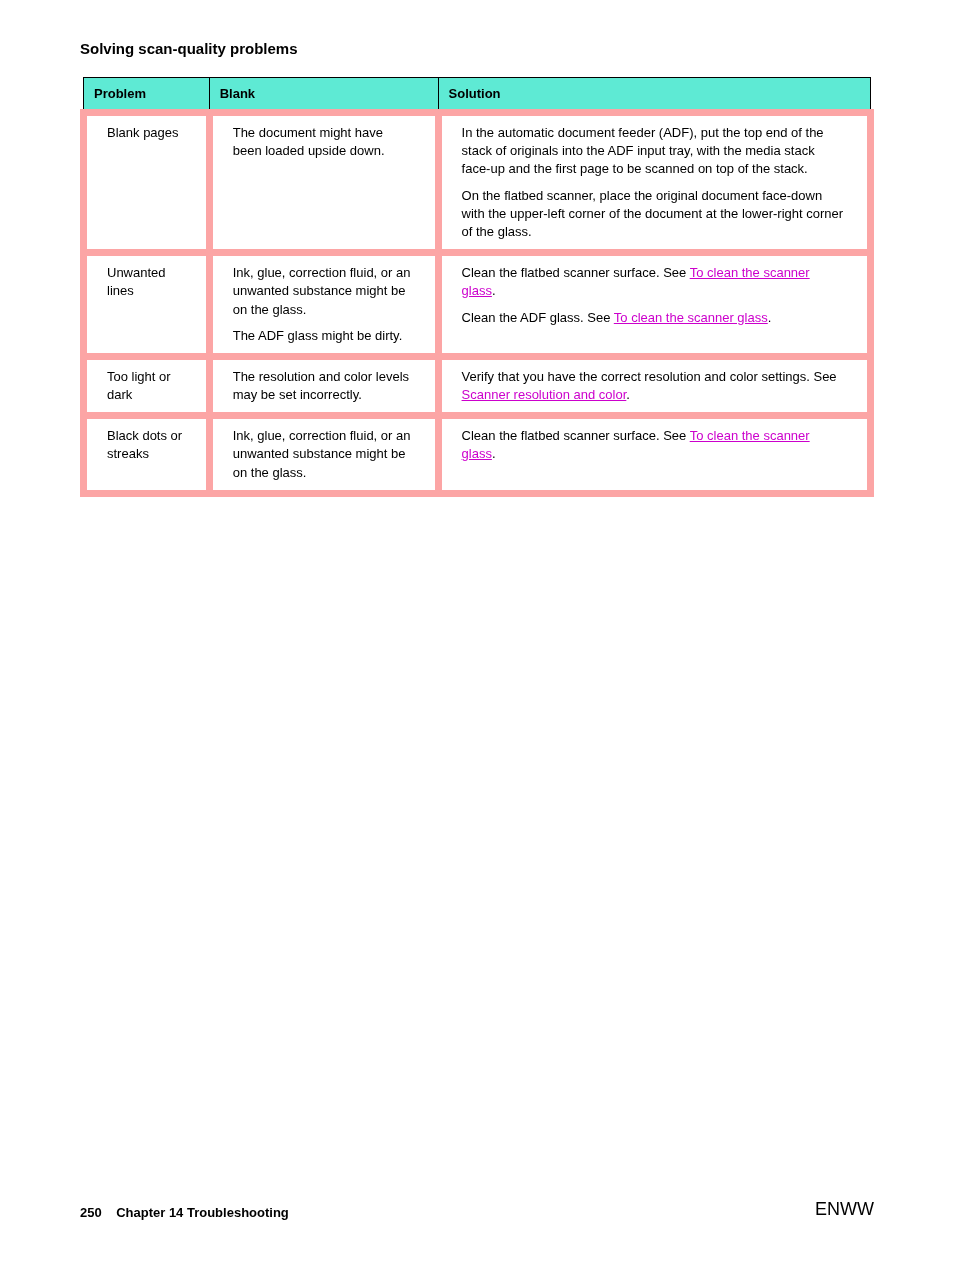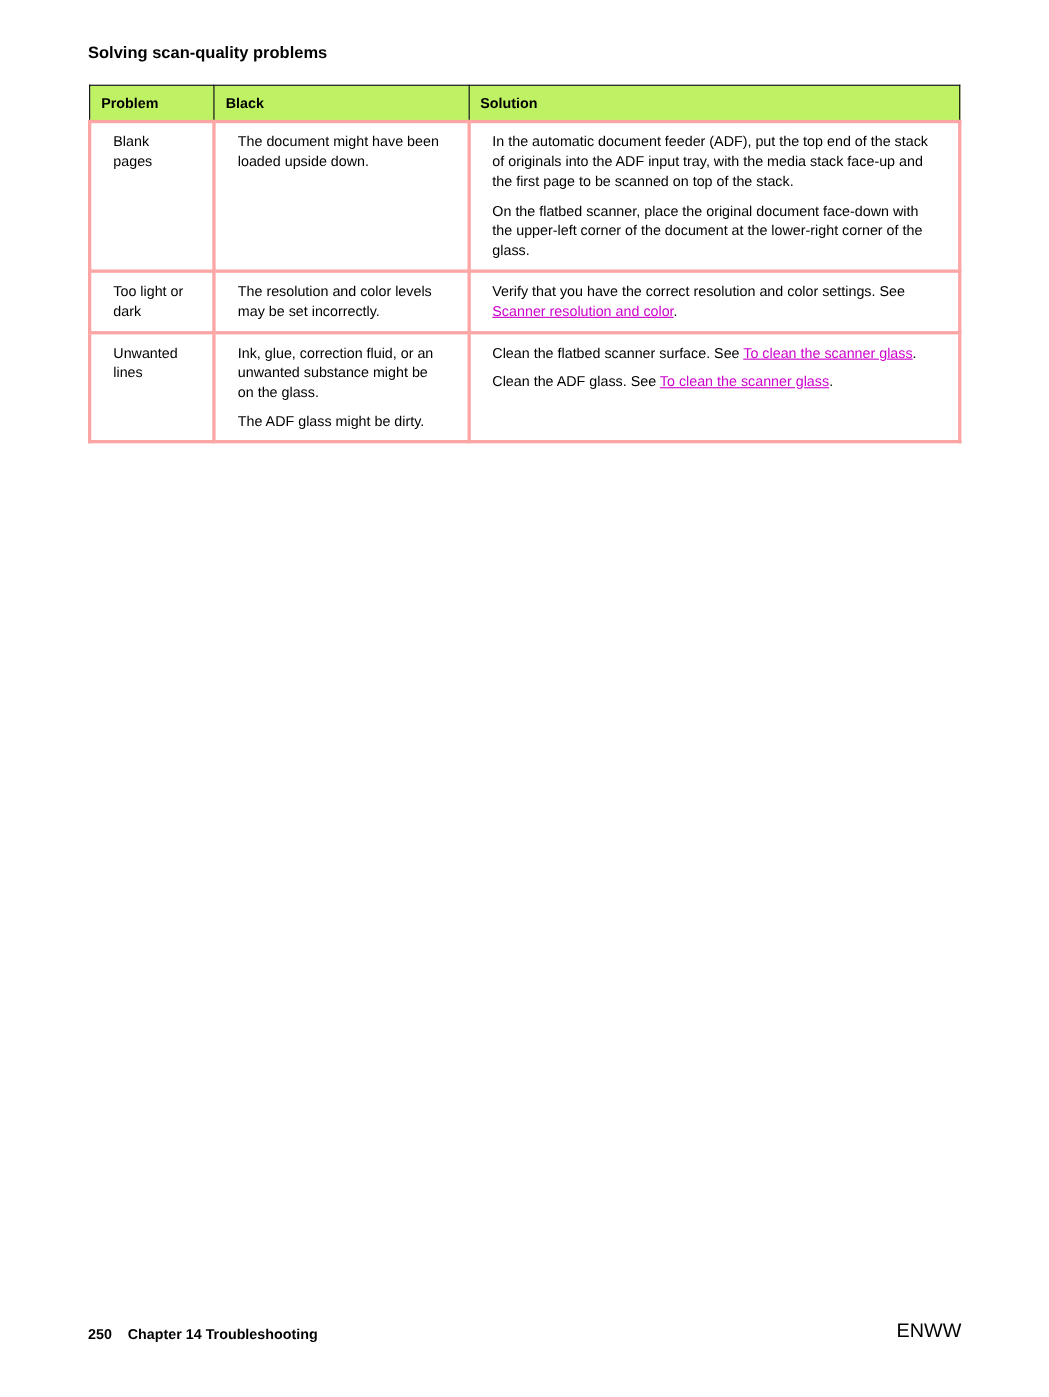--- a/index.html
+++ b/index.html
@@ -24,31 +24,31 @@
       margin-bottom: 20px;
     }
 
     table {
       width: 100%;
       border-collapse: collapse;
       margin-bottom: 30px;
     }
 
     th {
-      background: #bef264;
+      background: #5eead4;
       text-align: left;
       font-weight: bold;
       padding: 8px 10px;
       border: 1px solid #000000;
       font-size: 13px;
     }
 
     td {
       padding: 8px 20px;
-      border: 3px solid #fca5a5;
+      border: 7px solid #fca5a5;
       vertical-align: top;
       font-size: 13px;
       line-height: 1.4;
     }
 
     .link {
       color: #cc00cc;
       text-decoration: underline;
     }
 
@@ -83,59 +83,68 @@
   </style>
 </head>
 <body>
 
 <div class="page-title">Solving scan-quality problems</div>
 
 <table>
   <thead>
     <tr>
       <th>Problem</th>
-      <th>Black</th>
+      <th>Blank</th>
       <th>Solution</th>
     </tr>
   </thead>
   <tbody>
 
     <tr>
       <td>Blank pages</td>
       <td>
         <p>The document might have been loaded upside down.</p>
       </td>
       <td>
         <p>In the automatic document feeder (ADF), put the top end of the stack of originals into the ADF input tray, with the media stack face-up and the first page to be scanned on top of the stack.</p>
         <p>On the flatbed scanner, place the original document face-down with the upper-left corner of the document at the lower-right corner of the glass.</p>
       </td>
     </tr>
 
     <tr>
-      <td>Too light or dark</td>
-      <td>
-        <p>The resolution and color levels may be set incorrectly.</p>
-      </td>
-      <td>
-        <span>Verify that you have the correct resolution and color settings. See </span><a class="link" href="#">Scanner resolution and color</a><span>.</span>
-      </td>
-    </tr>
-
-    <tr>
       <td>Unwanted lines</td>
       <td>
         <p>Ink, glue, correction fluid, or an unwanted substance might be on the glass.</p>
         <p>The ADF glass might be dirty.</p>
       </td>
       <td>
         <p><span>Clean the flatbed scanner surface. See </span><a class="link" href="#">To clean the scanner glass</a><span>.</span></p>
         <p><span>Clean the ADF glass. See </span><a class="link" href="#">To clean the scanner glass</a><span>.</span></p>
       </td>
     </tr>
 
+    <tr>
+      <td>Too light or dark</td>
+      <td>
+        <p>The resolution and color levels may be set incorrectly.</p>
+      </td>
+      <td>
+        <span>Verify that you have the correct resolution and color settings. See </span><a class="link" href="#">Scanner resolution and color</a><span>.</span>
+      </td>
+    </tr>
+
+    <tr>
+      <td>Black dots or streaks</td>
+      <td>
+        <p>Ink, glue, correction fluid, or an unwanted substance might be on the glass.</p>
+      </td>
+      <td>
+        <span>Clean the flatbed scanner surface. See </span><a class="link" href="#">To clean the scanner glass</a><span>.</span>
+      </td>
+    </tr>
 
   </tbody>
 </table>
 
 <div class="footer">
   <div class="footer-left">
     <span>250</span>&nbsp;&nbsp;&nbsp;&nbsp;<span>Chapter 14  Troubleshooting</span>
   </div>
   <div class="footer-right">ENWW</div>
 </div>

